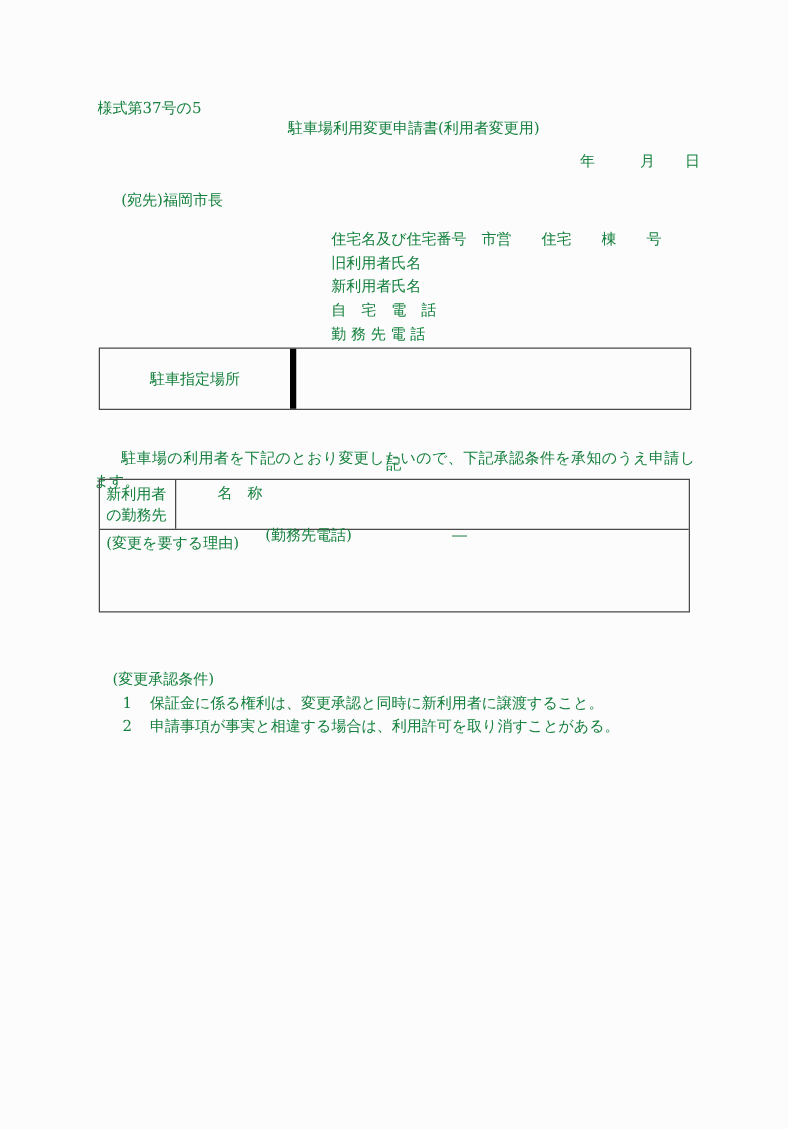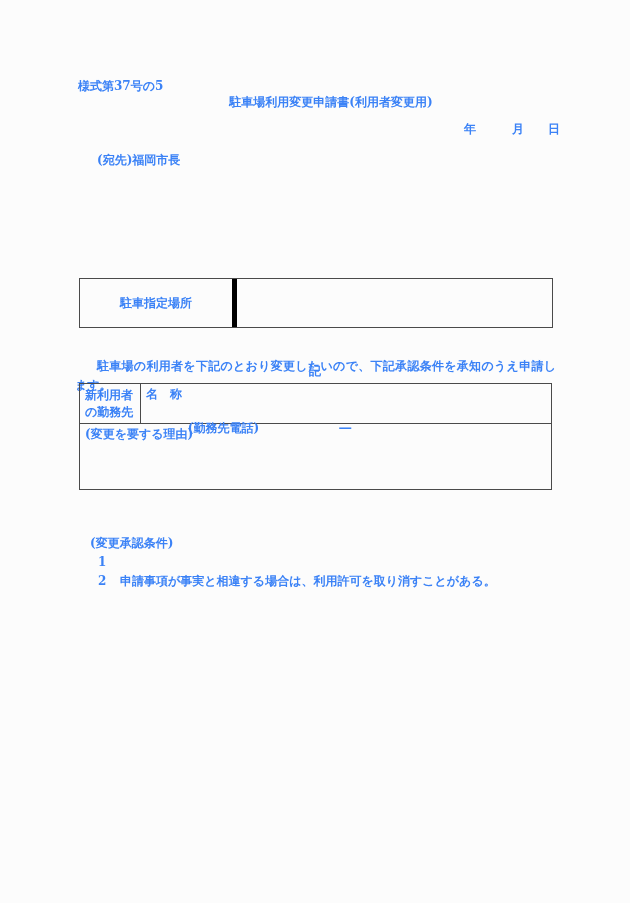--- a/index.html
+++ b/index.html
@@ -8,25 +8,24 @@
   }
   body {
     font-family: "DejaVu Serif", "Liberation Serif", serif;
     background: #fcfcfc;
   }
   .page {
     position: relative;
     width: 630px;
     height: 679px;
     background: #fcfcfc;
-    color: #3b82f6;
+    color: #15803d;
     font-size: 12px;
     line-height: 15px;
     overflow: hidden;
-    font-weight: bold;
   }
   .abs { position: absolute; }
 
   .form-number { left: 78px; top: 79px; }
   .doc-title { left: 0; top: 95px; width: 630px; text-align: center; padding-left: 16px; }
   .date-line { left: 440px; top: 122px; margin-left: 24px; }
   .addressee { left: 97px; top: 153px; text-align: right; }
 
   .applicant-fields { left: 265px; top: 182px; }
   .applicant-fields .field-line { height: 19px; line-height: 19px; white-space: pre; }
@@ -64,21 +63,21 @@
   }
   .table2 .t2-row { display: flex; box-sizing: border-box; }
   .table2 .t2-row + .t2-row { border-top: 1px solid #4a4a4a; }
   .t2-cell {
     box-sizing: border-box;
     padding: 2px 5px;
     line-height: 17px;
   }
   .cell-divider { border-right: 1px solid #4a4a4a; }
   .row-1 { height: 42px; }
-  .row-2 { height: 39px; }
+  .row-2 { height: 39px; gap: 28px; }
   .row-3 { height: 66px; }
   .cell-new-user { width: 61px; display: flex; align-items: center; }
   .cell-new-user-value { width: 226px; }
   .cell-relation { width: 58px; padding: 2px 4px; display: flex; align-items: center; }
   .cell-relation-value { flex: 1; }
   .cell-workplace { width: 61px; display: flex; align-items: center; }
   .cell-workplace-detail { flex: 1; }
   .cell-reason { width: 100%; }
   .phone-line { white-space: pre; }
   .phone-dash { margin-left: 80px; }
@@ -94,20 +93,27 @@
 <div class="page">
 
   <div class="abs form-number">様式第37号の5</div>
 
   <div class="abs doc-title">駐車場利用変更申請書(利用者変更用)</div>
 
   <div class="abs date-line">年　　　月　　日</div>
 
   <div class="abs addressee">(宛先)福岡市長</div>
 
+  <div class="abs applicant-fields">
+    <div class="field-line">住宅名及び住宅番号　市営　　住宅　　棟　　号</div>
+    <div class="field-line">旧利用者氏名</div>
+    <div class="field-line">新利用者氏名</div>
+    <div class="field-line">自　宅　電　話</div>
+    <div class="field-line">勤 務 先 電 話</div>
+  </div>
 
   <div class="abs table1">
     <div class="t2-cell t1-label">駐車指定場所</div>
     <div class="t2-cell t1-value"></div>
   </div>
 
   <div class="abs paragraph">駐車場の利用者を下記のとおり変更したいので、下記承認条件を承知のうえ申請します。</div>
 
   <div class="abs record-marker">記</div>
 
@@ -123,20 +129,21 @@
     </div>
     <div class="t2-row row-3">
       <div class="t2-cell cell-reason">(変更を要する理由)</div>
     </div>
   </div>
 
   <div class="abs conditions-heading">(変更承認条件)</div>
 
   <div class="abs condition-item item-1">
     <span class="condition-num">1</span>
+    <span>保証金に係る権利は、変更承認と同時に新利用者に譲渡すること。</span>
   </div>
 
   <div class="abs condition-item item-2">
     <span class="condition-num">2</span>
     <span>申請事項が事実と相違する場合は、利用許可を取り消すことがある。</span>
   </div>
 
 </div>
 
 </body></html>

